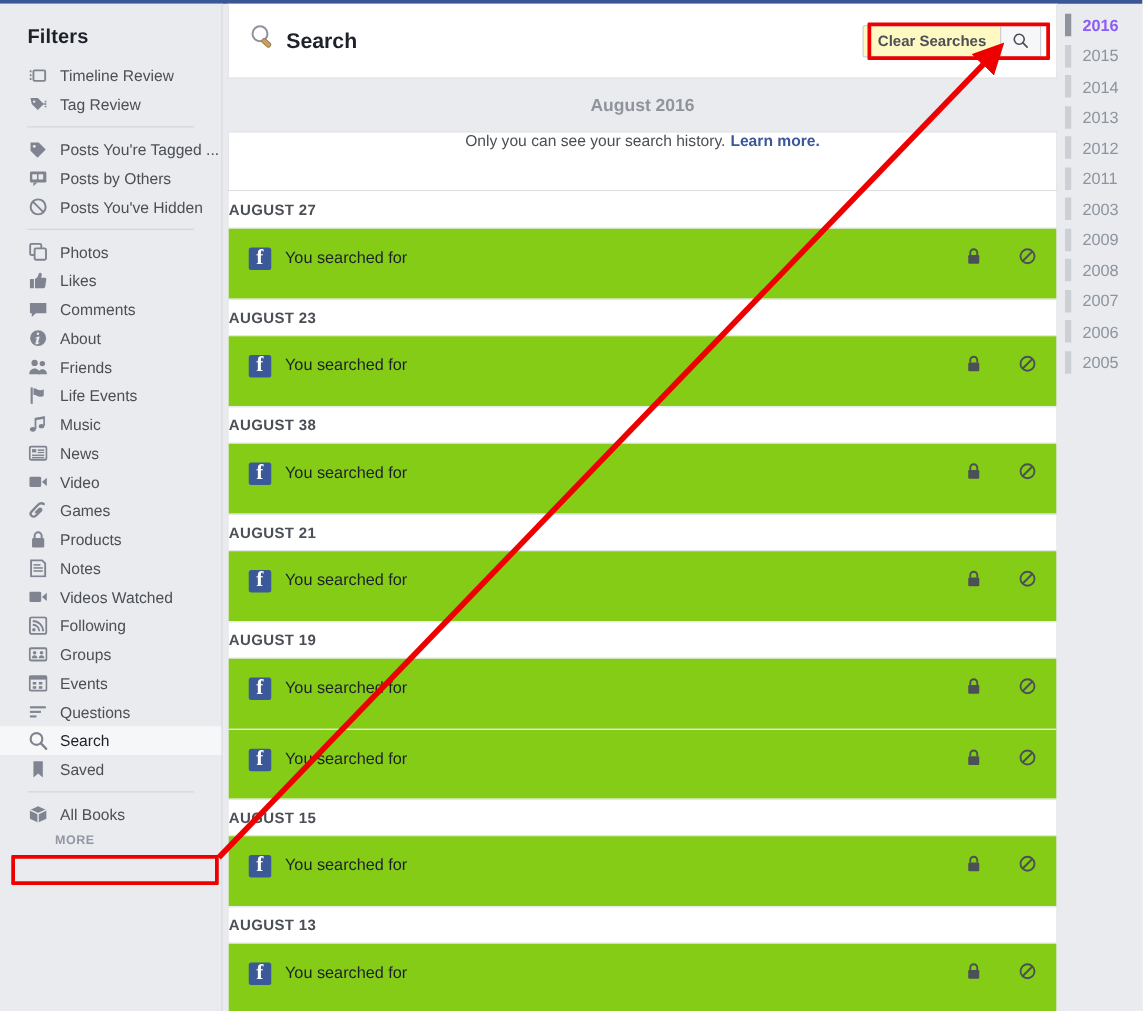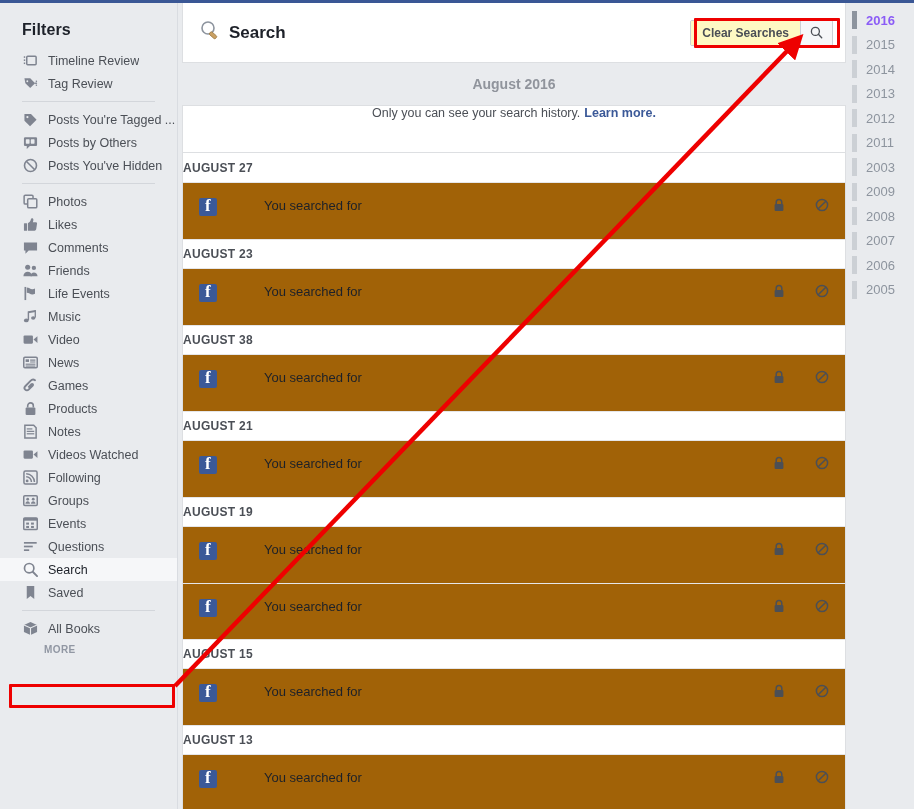--- a/index.html
+++ b/index.html
@@ -211,23 +211,22 @@
     border-bottom: 1px solid #e5e6e9;
     border-top: 1px solid #e5e6e9;
     background: #fff;
   }
   .day-header.first { border-top: none; }
 
   .entry {
     display: flex;
     align-items: flex-start;
     padding: 14px 16px 14px 16px;
-    background: #a16207;
+    background: #84cc16;
     min-height: 56px;
-    gap: 36px;
   }
   .entry + .entry { border-top: 1px solid #e5e6e9; }
 
   .fb-badge {
     width: 18px; height: 18px;
     background: #3b5998;
     border-radius: 2px;
     flex: 0 0 18px;
     position: relative;
     margin-top: 1px;
@@ -384,20 +383,29 @@
           <span class="ico">
             <svg width="15" height="15" viewBox="0 0 16 16">
               <path d="M1 2.6h14v8.6H6.1L2.6 14.6v-3.4H1z" fill="#7f8490"></path>
             </svg>
           </span>
           <span class="nav-label">Comments</span>
         </div>
         <div class="nav-item">
           <span class="ico">
             <svg width="15" height="15" viewBox="0 0 16 16">
+              <circle cx="8" cy="8" r="6.8" fill="#7f8490"></circle>
+              <path d="M8.9 4.2c0 .7-.5 1.2-1.1 1.2s-1-.4-1-1 .5-1.2 1.1-1.2 1 .4 1 1zM9.3 11.9c-.8.8-2.2 1.5-3 1.5-.5 0-.8-.3-.6-1l1.2-4.1c.1-.2 0-.3-.2-.2l-.9.5-.2-.5c.8-.8 2.1-1.5 2.9-1.5.5 0 .8.4.6 1l-1.2 4.2c-.1.2 0 .3.2.2l.9-.5z" fill="#e9ebee"></path>
+            </svg>
+          </span>
+          <span class="nav-label">About</span>
+        </div>
+        <div class="nav-item">
+          <span class="ico">
+            <svg width="15" height="15" viewBox="0 0 16 16">
               <circle cx="5" cy="4.6" r="2.7" fill="#7f8490"></circle>
               <path d="M.4 14.2c0-2.8 2-4.8 4.6-4.8s4.6 2 4.6 4.8z" fill="#7f8490"></path>
               <circle cx="11.6" cy="5.2" r="2.3" fill="#7f8490"></circle>
               <path d="M8 14.2c0-2.4 1.6-4.1 3.6-4.1s3.9 1.7 3.9 4.1z" fill="#7f8490"></path>
             </svg>
           </span>
           <span class="nav-label">Friends</span>
         </div>
         <div class="nav-item">
           <span class="ico">
@@ -412,42 +420,42 @@
           <span class="ico">
             <svg width="15" height="15" viewBox="0 0 16 16">
               <path d="M5.6 2.4 13.4 1v2.1L5.6 4.5z" fill="#7f8490"></path>
               <rect x="5" y="2.6" width="1.5" height="9.3" fill="#7f8490"></rect>
               <rect x="12.4" y="1.2" width="1.4" height="8" fill="#7f8490"></rect>
               <ellipse cx="3.5" cy="12.2" rx="2.5" ry="2" fill="#7f8490"></ellipse>
               <ellipse cx="10.9" cy="9.5" rx="2.3" ry="1.9" fill="#7f8490"></ellipse>
             </svg>
           </span>
           <span class="nav-label">Music</span>
-        </div>
-        <div class="nav-item">
-          <span class="ico">
-            <svg width="15" height="15" viewBox="0 0 16 16">
-              <rect x=".6" y="3.6" width="10" height="8.8" rx="1.2" fill="#7f8490"></rect>
-              <polygon points="11.2,8 15.4,4.4 15.4,11.6" fill="#7f8490"></polygon>
-            </svg>
-          </span>
-          <span class="nav-label">Video</span>
         </div>
         <div class="nav-item">
           <span class="ico">
             <svg width="15" height="15" viewBox="0 0 16 16">
               <rect x=".8" y="2.4" width="14.4" height="11.2" rx="1.3" fill="none" stroke="#7f8490" stroke-width="1.6"></rect>
               <rect x="2.8" y="4.6" width="3.6" height="2.8" fill="#7f8490"></rect>
               <rect x="7.6" y="4.8" width="5.6" height="1.3" fill="#7f8490"></rect>
               <rect x="7.6" y="6.9" width="5.6" height="1.1" fill="#7f8490"></rect>
               <rect x="2.8" y="9.2" width="10.4" height="1.2" fill="#7f8490"></rect>
               <rect x="2.8" y="11.2" width="10.4" height="1.2" fill="#7f8490"></rect>
             </svg>
           </span>
           <span class="nav-label">News</span>
+        </div>
+        <div class="nav-item">
+          <span class="ico">
+            <svg width="15" height="15" viewBox="0 0 16 16">
+              <rect x=".6" y="3.6" width="10" height="8.8" rx="1.2" fill="#7f8490"></rect>
+              <polygon points="11.2,8 15.4,4.4 15.4,11.6" fill="#7f8490"></polygon>
+            </svg>
+          </span>
+          <span class="nav-label">Video</span>
         </div>
         <div class="nav-item">
           <span class="ico">
             <svg width="15" height="15" viewBox="0 0 16 16">
               <path d="M12.8 2.4c-1.6-1.1-3.6-.6-4.8.6L2.4 8.8c-1 1-1 2.6 0 3.6s2.6 1 3.6 0l4.4-4.4c.4-.4.4-1 0-1.4s-1-.4-1.4 0L6.2 9.4" fill="none" stroke="#7f8490" stroke-width="2" stroke-linecap="round"></path>
             </svg>
           </span>
           <span class="nav-label">Games</span>
         </div>
         <div class="nav-item">

